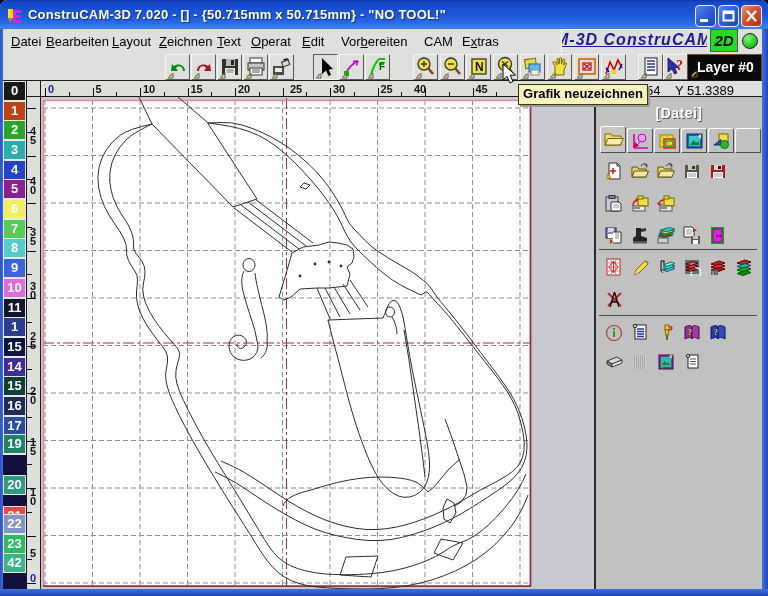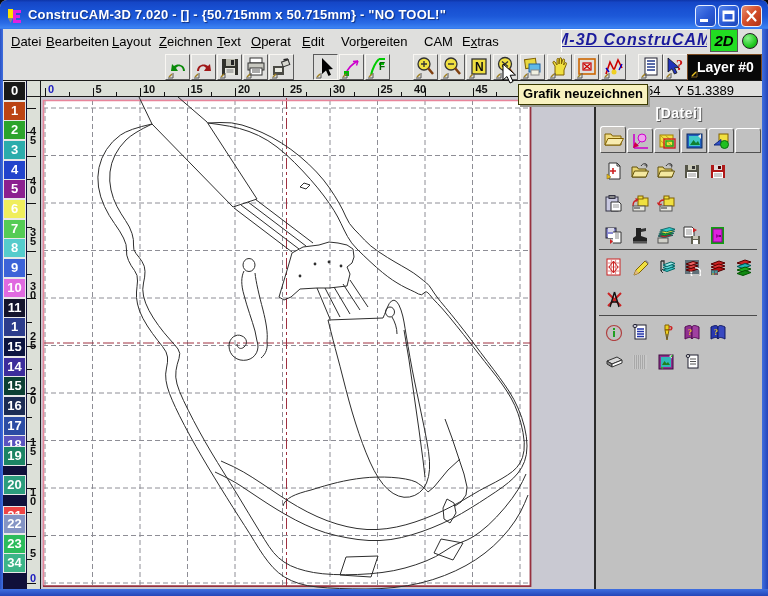--- a/index.html
+++ b/index.html
@@ -307,26 +307,26 @@
       <div class="lc" style="top:177.1px;background:#3c63d8">9</div>
       <div class="lc" style="top:196.8px;background:#e06ae0">10</div>
       <div class="lc" style="top:216.5px;background:#14142c">11</div>
       <div class="lc" style="top:236.2px;background:#2c3c8c">1</div>
       <div class="lc" style="top:255.8px;background:#0c1440">15</div>
       <div class="lc" style="top:275.5px;background:#3c2c9c">14</div>
       <div class="lc" style="top:295.2px;background:#0c4034">15</div>
       <div class="lc" style="top:314.9px;background:#1c2c54">16</div>
       <div class="lc" style="top:334.6px;background:#2c4ca4">17</div>
       <div class="lc" style="top:354.2px;background:#5c54c0">18</div>
-      <div class="lc" style="top:365px;background:#1c8464">19</div>
+      <div class="lc" style="top:353px;background:#1c8464">19</div>
       <div class="lc" style="top:393.6px;background:#2c9c7c">20</div>
       <div class="lc" style="top:425px;background:#ef4444">21</div>
       <div class="lc" style="top:433.0px;background:#8494c4">22</div>
       <div class="lc" style="top:452.6px;background:#2cbc5c">23</div>
-      <div class="lc" style="top:472.3px;background:#3cb488">34</div>
+      <div class="lc" style="top:472.3px;background:#3cb488">42</div>
     </div>
   <div id="hruler">
       <div style="position:absolute;left:18.0px;top:7px;width:1px;height:9px;background:#111"></div>
       <div class="rnum" style="left:21.0px;top:2px;color:#2020c0;">0</div>
       <div style="position:absolute;left:41.8px;top:11px;width:1px;height:5px;background:#111"></div>
       <div style="position:absolute;left:65.5px;top:7px;width:1px;height:9px;background:#111"></div>
       <div class="rnum" style="left:68.5px;top:2px;">5</div>
       <div style="position:absolute;left:89.3px;top:11px;width:1px;height:5px;background:#111"></div>
       <div style="position:absolute;left:113.0px;top:7px;width:1px;height:9px;background:#111"></div>
       <div class="rnum" style="left:116.0px;top:2px;">10</div>

